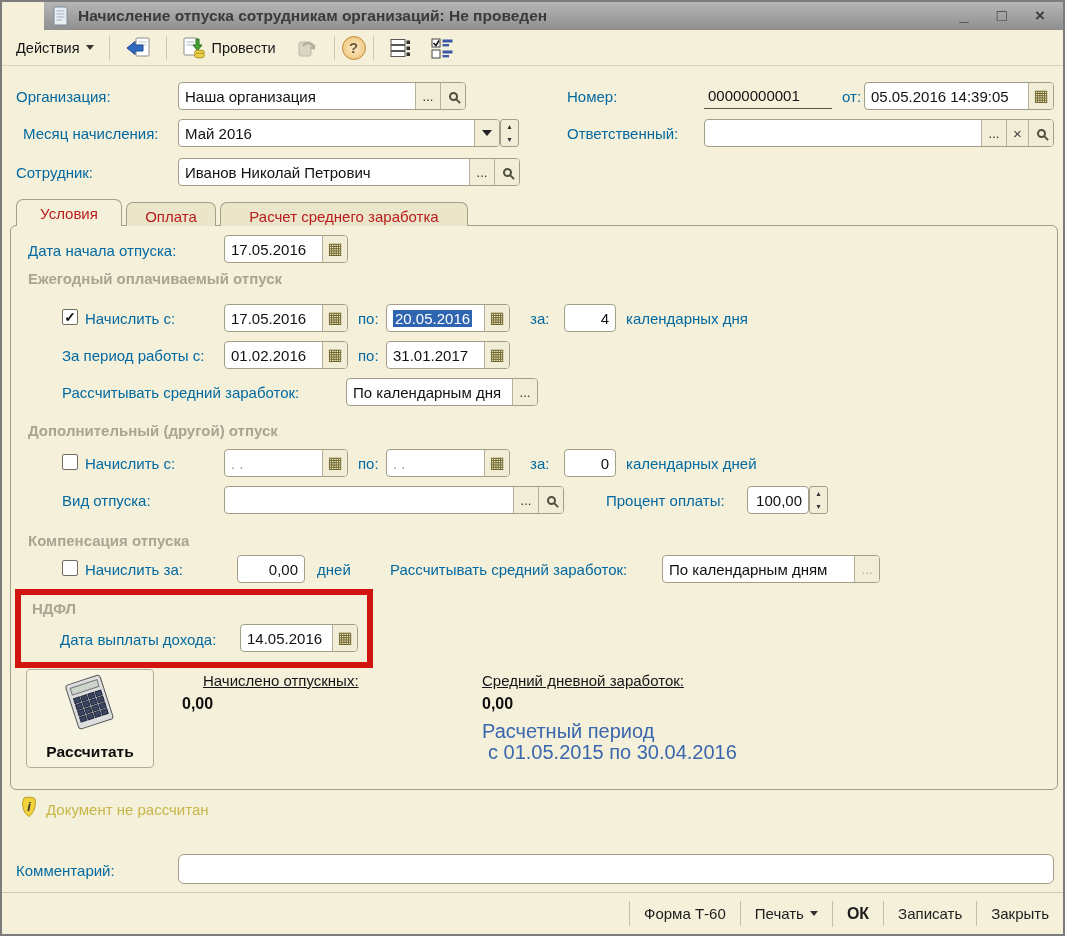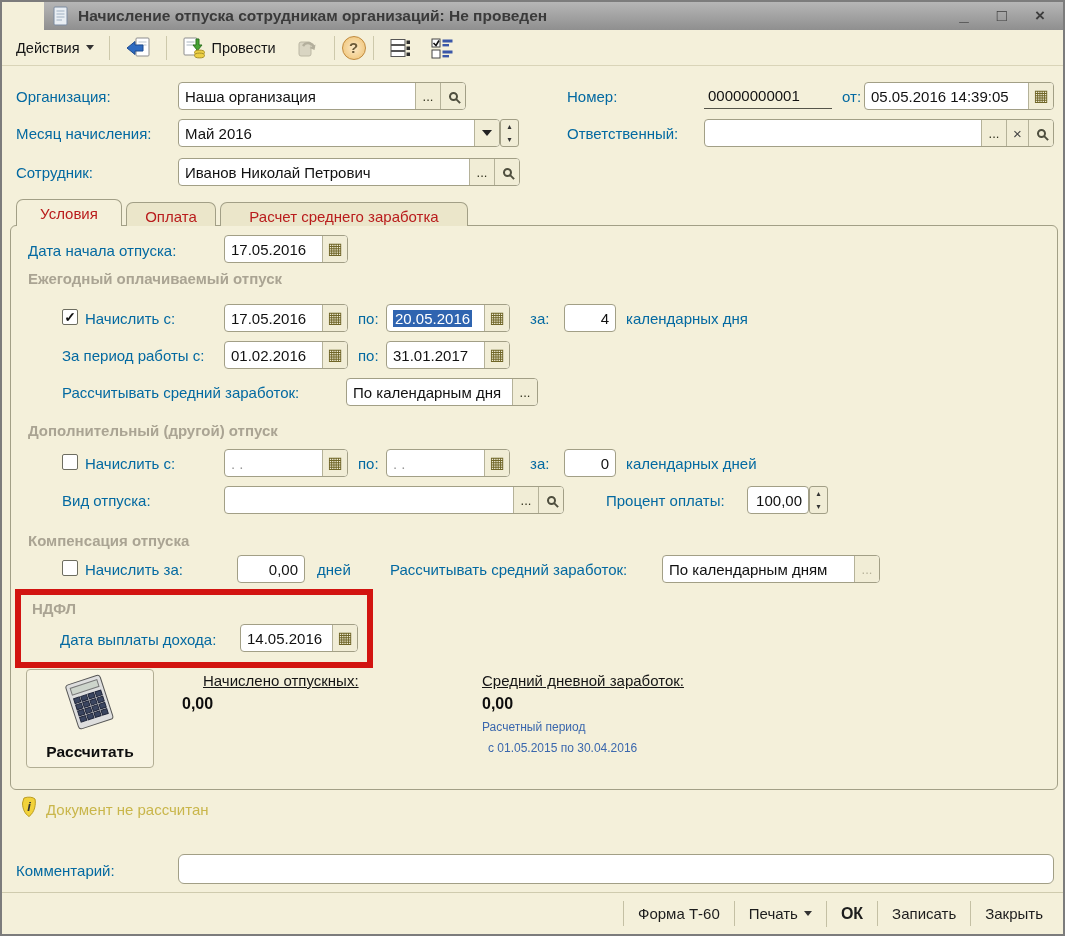--- a/index.html
+++ b/index.html
@@ -58,25 +58,25 @@
     border:1px solid #a29f86;border-radius:6px;z-index:0;}
   
   .redbox{position:absolute;left:13px;top:587px;width:358px;height:79px;
     border:6px solid #d21410;z-index:5;pointer-events:none;}
   
   .calcbtn{position:absolute;left:24px;top:667px;width:128px;height:99px;background:#f7f3e1;
     border:1px solid #b2ae94;border-radius:4px;text-align:center;padding-top:4px;}
   .calcbtn .cap{font-size:15.5px;font-weight:bold;color:#0e0e0e;margin-top:1px;}
   .ulabel{position:absolute;font-size:15px;color:#151515;text-decoration:underline;white-space:nowrap;}
   .rvalue{position:absolute;font-size:16px;font-weight:bold;color:#0e0e0e;}
-  .bluetxt{position:absolute;font-size:12px;color:#3a67ad;white-space:nowrap;}
+  .bluetxt{position:absolute;font-size:20px;color:#3a67ad;white-space:nowrap;}
   
   .status-txt{position:absolute;font-size:15px;color:#c9b64b;white-space:nowrap;}
   .footer{position:absolute;left:0;right:0;bottom:0;height:42px;background:#f4f0da;
-    border-top:1px solid #cfcbae;display:flex;justify-content:flex-end;align-items:center;padding-right:6px;}
+    border-top:1px solid #cfcbae;display:flex;justify-content:flex-end;align-items:center;}
   .fbutton{padding:4px 14px;font-size:15px;color:#1d1d1d;border-left:1px solid #c4c0a4;
     display:flex;align-items:center;gap:6px;white-space:nowrap;}
   .fbutton.ok{font-weight:bold;font-size:16px;}
   .icon{display:inline-flex;align-items:center;justify-content:center;}
 </style>
 </head>
 <body>
 
 <div class="window">
 
@@ -177,21 +177,21 @@
   <span class="lbl" style="left:565px;top:86px;">Номер:</span>
   <div class="underfld" style="left:702px;top:80px;width:128px;">00000000001</div>
   <span class="lbl" style="left:840px;top:86px;">от:</span>
   <div class="field" style="left:862px;top:80px;width:190px;">
     <span class="val">05.05.2016 14:39:05</span>
     <span class="fbtn">
         <span class="calglyph">▦</span>
       </span>
   </div>
 
-  <span class="lbl" style="left:14px;top:123px;">Месяц начисления:</span>
+  <span class="lbl" style="left:21px;top:123px;">Месяц начисления:</span>
   <div class="field" style="left:176px;top:117px;width:322px;">
     <span class="val">Май 2016</span>
     <span class="fbtn">
         <span class="ddarrow"></span>
       </span>
   </div>
   <div class="spinbox" style="left:498px;top:117px;">
     <span>▴</span>
     <span>▾</span>
   </div>

